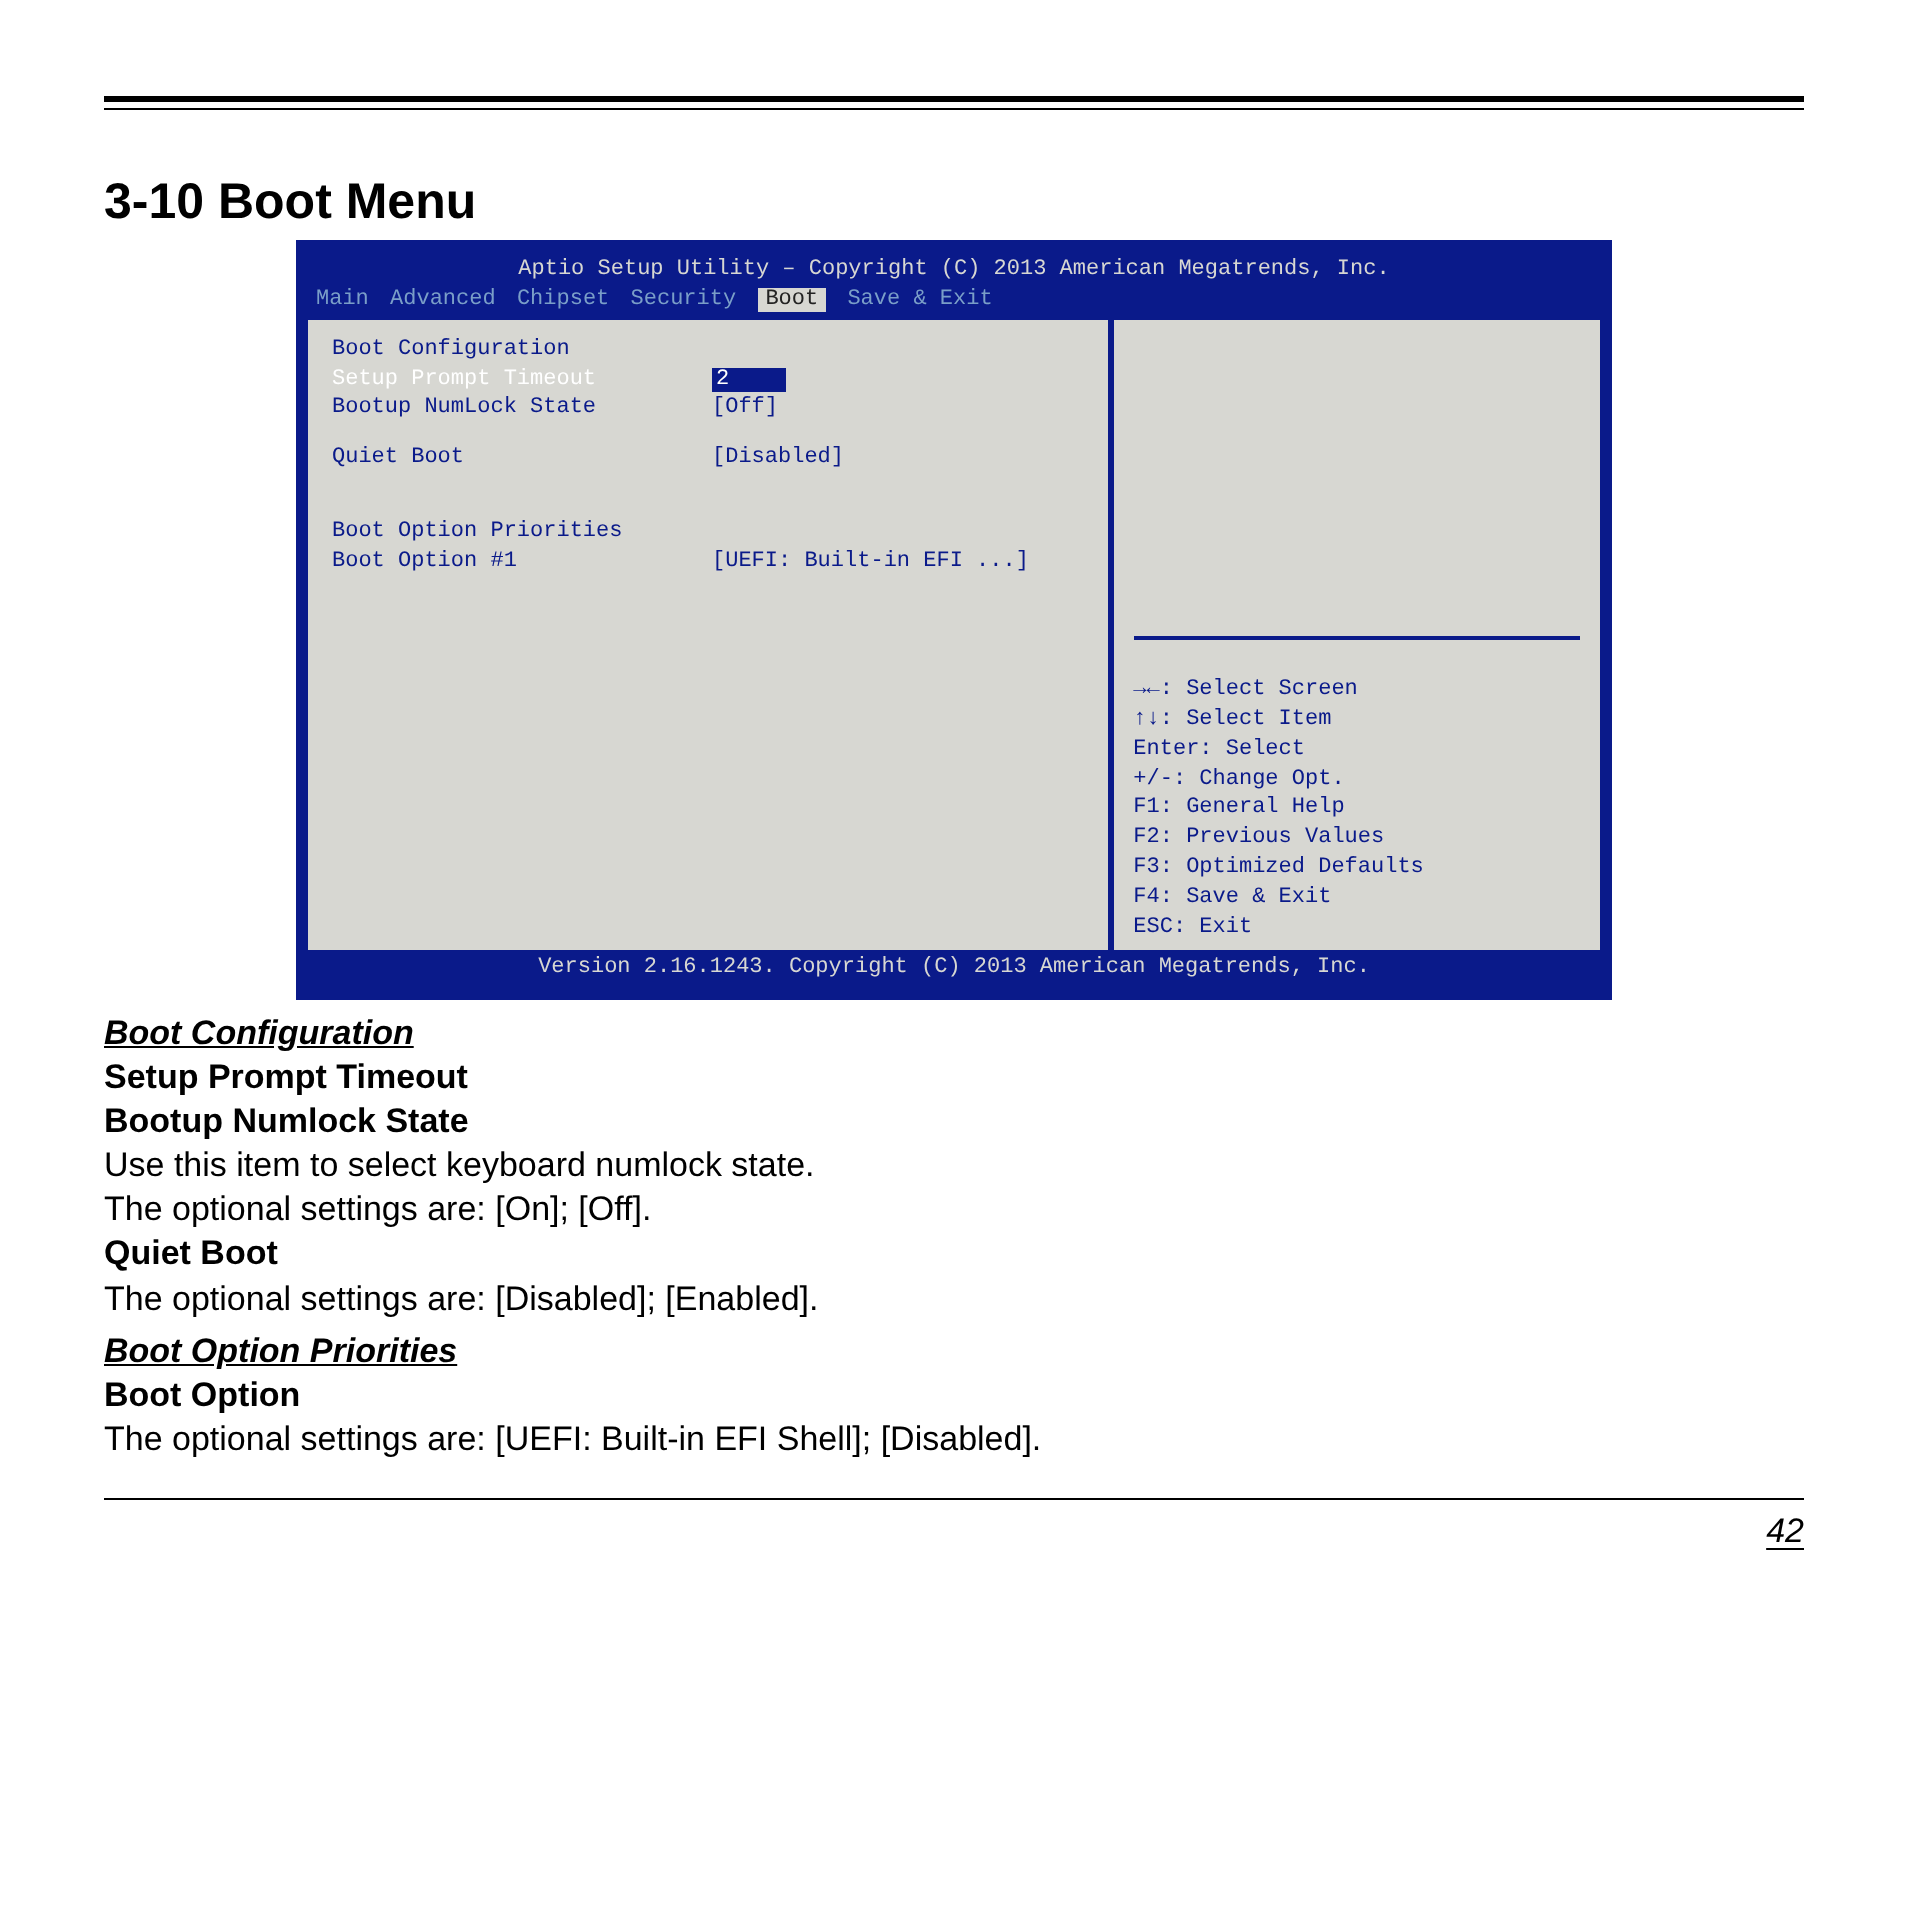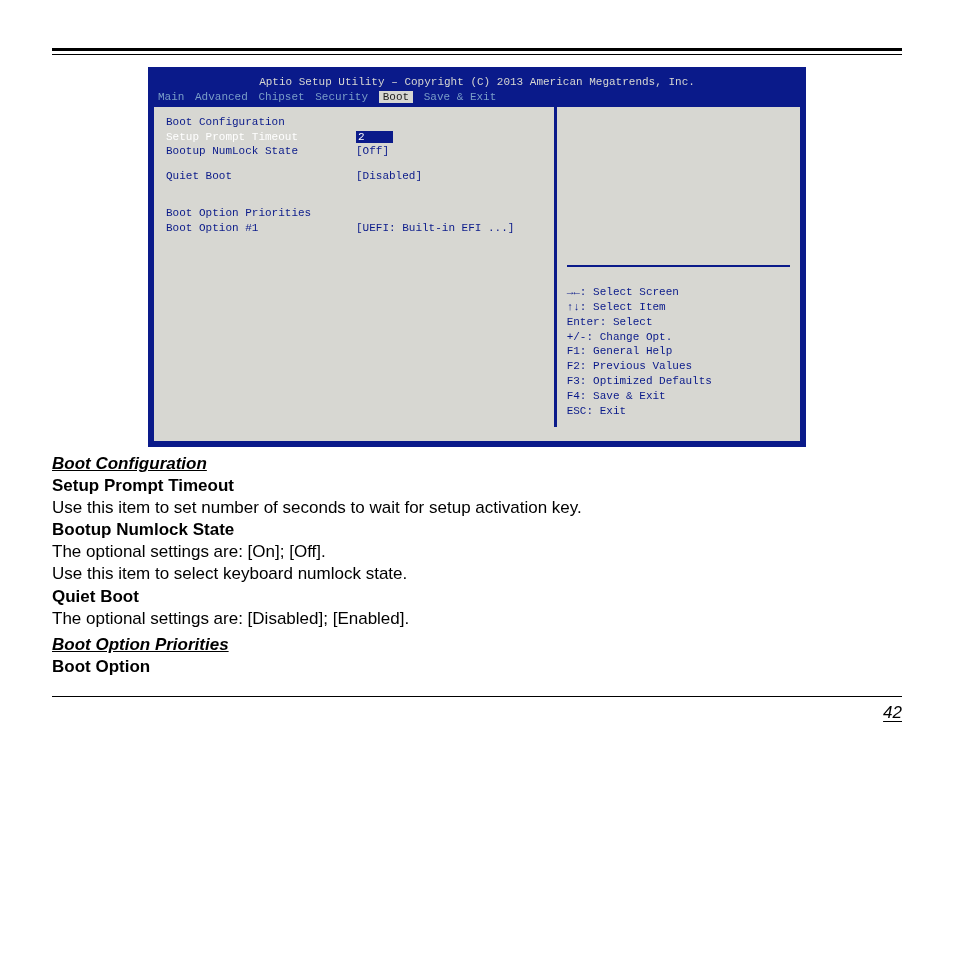--- a/index.html
+++ b/index.html
@@ -46,20 +46,21 @@
   .b { font-weight:bold; }
   .pnum { text-align:right; font-style:italic; font-size:17px; margin-top:6px; text-decoration:underline; text-underline-offset:3px; }
 </style>
 </head>
 <body>
 
 <div class="page">
 
   <div class="dbl-rule"></div>
 
+  <h2>3-10 Boot Menu</h2>
 
   <div class="bios">
     <div class="bios-titlebar">Aptio Setup Utility – Copyright (C) 2013 American Megatrends, Inc.</div>
     <div class="bios-menubar">
       <span class="bios-menu">Main</span>
       <span class="bios-menu">Advanced</span>
       <span class="bios-menu">Chipset</span>
       <span class="bios-menu">Security</span>
       <span class="bios-menu sel">Boot</span>
       <span class="bios-menu">Save &amp; Exit</span>
@@ -99,36 +100,37 @@
           <div>+/-: Change Opt.</div>
           <div>F1: General Help</div>
           <div>F2: Previous Values</div>
           <div>F3: Optimized Defaults</div>
           <div>F4: Save &amp; Exit</div>
           <div>ESC: Exit</div>
         </div>
       </div>
     </div>
 
+    <div class="bios-footer">Version 2.16.1243. Copyright (C) 2013 American Megatrends, Inc.</div>
   </div>
 
   <div class="doc">
     <div class="sec-head">Boot Configuration</div>
 
     <div class="b">Setup Prompt Timeout</div>
-    <div>Use this item to set number of seconds to wait for setup activation key.</div>
 
     <div class="b">Bootup Numlock State</div>
+    <div>Use this item to select keyboard numlock state.</div>
     <div>The optional settings are: [On]; [Off].</div>
-    <div>Use this item to select keyboard numlock state.</div>
 
     <div class="b">Quiet Boot</div>
     <div>The optional settings are: [Disabled]; [Enabled].</div>
 
     <div class="sec-head">Boot Option Priorities</div>
 
     <div class="b">Boot Option</div>
+    <div>The optional settings are: [UEFI: Built-in EFI Shell]; [Disabled].</div>
   </div>
 
   <div class="rule-bottom"></div>
   <div class="pnum">42</div>
 
 </div>
 
 </body></html>

